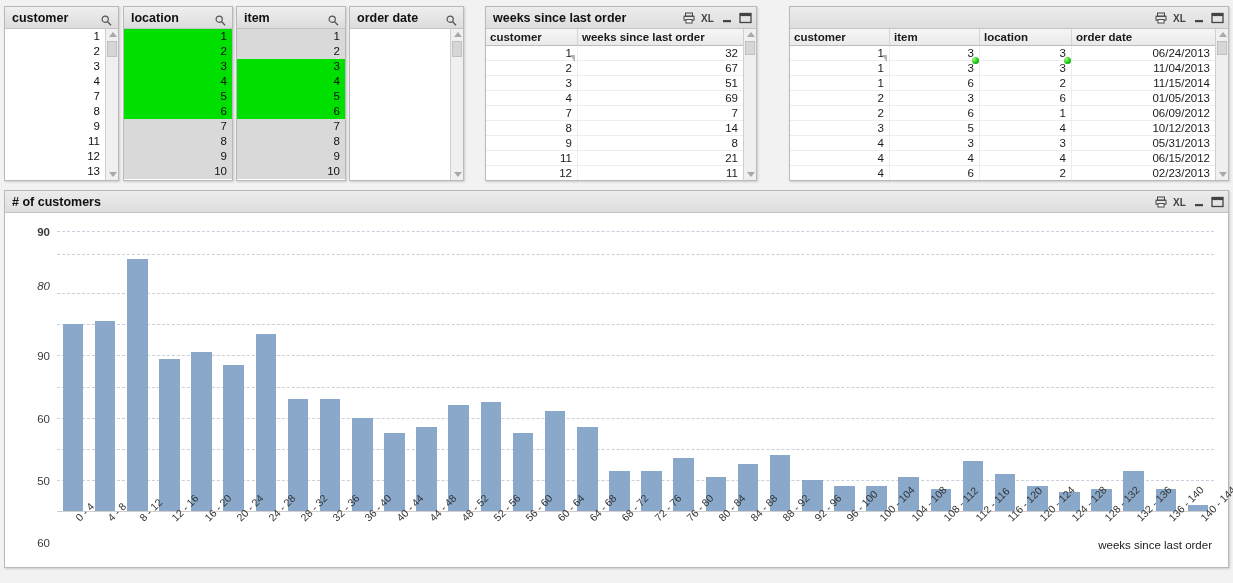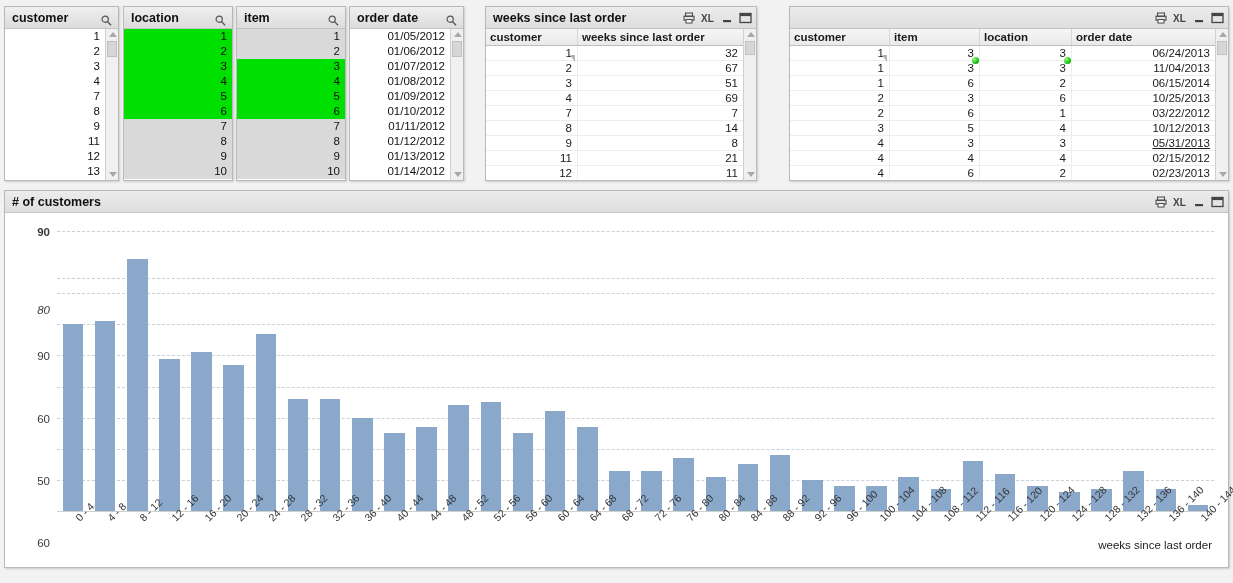--- a/index.html
+++ b/index.html
@@ -181,32 +181,20 @@
   <div class="caption">
     <span>order date</span>
     <span class="lb-magnifier">
       <svg width="11" height="11" viewBox="0 0 11 11">
           <circle cx="4.2" cy="4.2" r="3.1" fill="none" stroke="#555" stroke-width="1.2"></circle>
           <line x1="6.6" y1="6.6" x2="10" y2="10.3" stroke="#555" stroke-width="1.4"></line>
         </svg>
     </span>
   </div>
   <div class="lb-body">
-    <div class="lb-col">
-        <div class="lb-row lb-white">01/05/2012</div>
-        <div class="lb-row lb-white">01/06/2012</div>
-        <div class="lb-row lb-white">01/07/2012</div>
-        <div class="lb-row lb-white">01/08/2012</div>
-        <div class="lb-row lb-white">01/09/2012</div>
-        <div class="lb-row lb-white">01/10/2012</div>
-        <div class="lb-row lb-white">01/11/2012</div>
-        <div class="lb-row lb-white">01/12/2012</div>
-        <div class="lb-row lb-white">01/13/2012</div>
-        <div class="lb-row lb-white">01/14/2012</div>
-      </div>
     <div class="scroll">
       <div class="arr">
           <span class="tri up"></span>
         </div>
       <div class="thumb" style="top:12px;height:16px;"></div>
       <div class="arr bot">
           <span class="tri dn"></span>
         </div>
     </div>
   </div>
@@ -346,51 +334,51 @@
         <div class="tbl-row">
           <div class="td" style="width: 100px;">1</div>
           <div class="td" style="width: 90px;">3</div>
           <div class="td" style="width: 92px;">3</div>
           <div class="td" style="flex: 1 1 0%;">11/04/2013</div>
         </div>
         <div class="tbl-row">
           <div class="td" style="width: 100px;">1</div>
           <div class="td" style="width: 90px;">6</div>
           <div class="td" style="width: 92px;">2</div>
-          <div class="td" style="flex: 1 1 0%;">06/15/2014</div>
+          <div class="td" style="flex: 1 1 0%;">11/15/2014</div>
         </div>
         <div class="tbl-row">
           <div class="td" style="width: 100px;">2</div>
           <div class="td" style="width: 90px;">3</div>
           <div class="td" style="width: 92px;">6</div>
-          <div class="td" style="flex: 1 1 0%;">10/25/2013</div>
+          <div class="td" style="flex: 1 1 0%;">01/05/2013</div>
         </div>
         <div class="tbl-row">
           <div class="td" style="width: 100px;">2</div>
           <div class="td" style="width: 90px;">6</div>
           <div class="td" style="width: 92px;">1</div>
-          <div class="td" style="flex: 1 1 0%;">03/22/2012</div>
+          <div class="td" style="flex: 1 1 0%;">06/09/2012</div>
         </div>
         <div class="tbl-row">
           <div class="td" style="width: 100px;">3</div>
           <div class="td" style="width: 90px;">5</div>
           <div class="td" style="width: 92px;">4</div>
           <div class="td" style="flex: 1 1 0%;">10/12/2013</div>
         </div>
         <div class="tbl-row">
           <div class="td" style="width: 100px;">4</div>
           <div class="td" style="width: 90px;">3</div>
           <div class="td" style="width: 92px;">3</div>
-          <div class="td" style="flex: 1 1 0%; text-decoration: underline;">05/31/2013</div>
+          <div class="td" style="flex: 1 1 0%;">05/31/2013</div>
         </div>
         <div class="tbl-row">
           <div class="td" style="width: 100px;">4</div>
           <div class="td" style="width: 90px;">4</div>
           <div class="td" style="width: 92px;">4</div>
-          <div class="td" style="flex: 1 1 0%;">02/15/2012</div>
+          <div class="td" style="flex: 1 1 0%;">06/15/2012</div>
         </div>
         <div class="tbl-row">
           <div class="td" style="width: 100px;">4</div>
           <div class="td" style="width: 90px;">6</div>
           <div class="td" style="width: 92px;">2</div>
           <div class="td" style="flex: 1 1 0%;">02/23/2013</div>
         </div>
       </div>
   </div>
   <div class="scroll" style="top:22px;">
@@ -445,21 +433,21 @@
           </div>
           <div class="gridline" style="top: 124.444px;">
             <div class="ytick" style="top: 124.444px;">50</div>
           </div>
           <div class="gridline" style="top: 93.3333px;">
             <div class="ytick" style="top: 93.3333px;">60</div>
           </div>
           <div class="gridline" style="top: 62.2222px;">
             <div class="ytick" style="top: 62.2222px;">90</div>
           </div>
-          <div class="gridline" style="top: 47px; font-style: italic;">
+          <div class="gridline" style="top: 23px; font-style: italic;">
             <div class="ytick" style="top: 31.1111px;">80</div>
           </div>
           <div class="gridline" style="top: 0px;">
             <div class="ytick" style="top: 0px; font-weight: bold;">90</div>
           </div>
         </div>
       <div class="bars" id="bars">
           <div class="bar-slot">
             <div class="bar" title="0 - 4: 60" style="height: 186.667px; background: rgb(138, 169, 202);"></div>
           </div>

